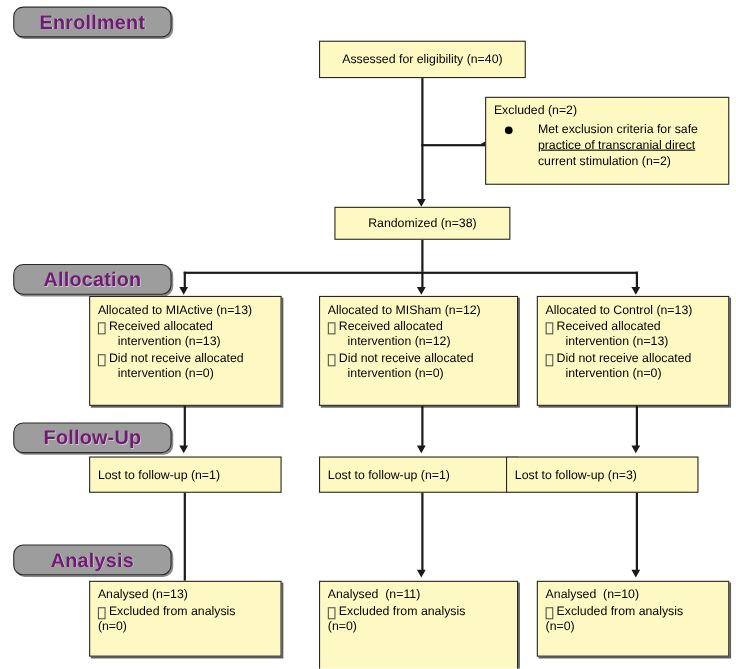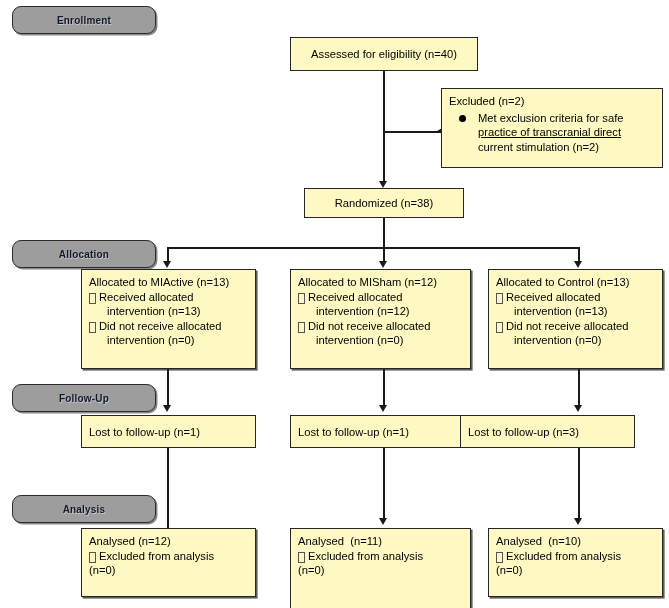--- a/index.html
+++ b/index.html
@@ -21,23 +21,23 @@
     background: #9d9d9d;
     border: 1.5px solid #2b2b2b;
     border-radius: 9px;
     box-shadow: 1.5px 1.5px 0 rgba(40,40,40,0.55);
     display: flex;
     align-items: center;
     justify-content: center;
     box-sizing: border-box;
   }
   .stage-pill span {
-    font-size: 10px;
+    font-size: 18px;
     font-weight: bold;
-    color: #0f172a;
+    color: #701a75;
     letter-spacing: 0.2px;
     text-shadow: 0.7px 0.7px 0 rgba(255,255,255,0.45);
   }
   
   .flow-box {
     position: absolute;
     background: #fef9c3;
     border: 1.6px solid #262626;
     box-sizing: border-box;
     padding: 5px 7px 4px 7px;
@@ -66,21 +66,21 @@
     border: 1px solid #555;
     margin-top: 3px;
     flex: 0 0 auto;
   }
   .indented {
     padding-left: 18px;
   }
   .disc-row {
     display: flex;
     align-items: flex-start;
-    gap: 12px;
+    gap: 23px;
     margin-top: 2px;
     padding-left: 10px;
   }
   .disc-bullet {
     width: 7px;
     height: 7px;
     border-radius: 50%;
     background: #000;
     flex: 0 0 auto;
     margin-top: 4px;
@@ -189,21 +189,21 @@
   <div class="vline" style="left:167px; top:369px; height:39px;"></div>
   <div class="arrow-down" style="left:163.2px; top:405px;"></div>
 
   <div class="flow-box" style="left:81px; top:415px; width:175px; height:33px; display:flex; align-items:center;">
     <div class="box-line">Lost to follow-up (n=1)</div>
   </div>
 
   <div class="vline" style="left:167px; top:448px; height:80px;"></div>
 
   <div class="flow-box shadowed" style="left:81px; top:528px; width:175px; height:69px;">
-    <div class="box-line">Analysed (n=12)</div>
+    <div class="box-line">Analysed (n=13)</div>
     <div class="bullet-row">
       <span class="tofu-bullet"></span>
       <span class="box-line">Excluded from analysis</span>
     </div>
     <div class="box-line">(n=0)</div>
   </div>
 
   <div class="flow-box shadowed" style="left:290px; top:269px; width:181px; height:100px;">
     <div class="box-line">Allocated to MISham (n=12)</div>
     <div class="bullet-row">

